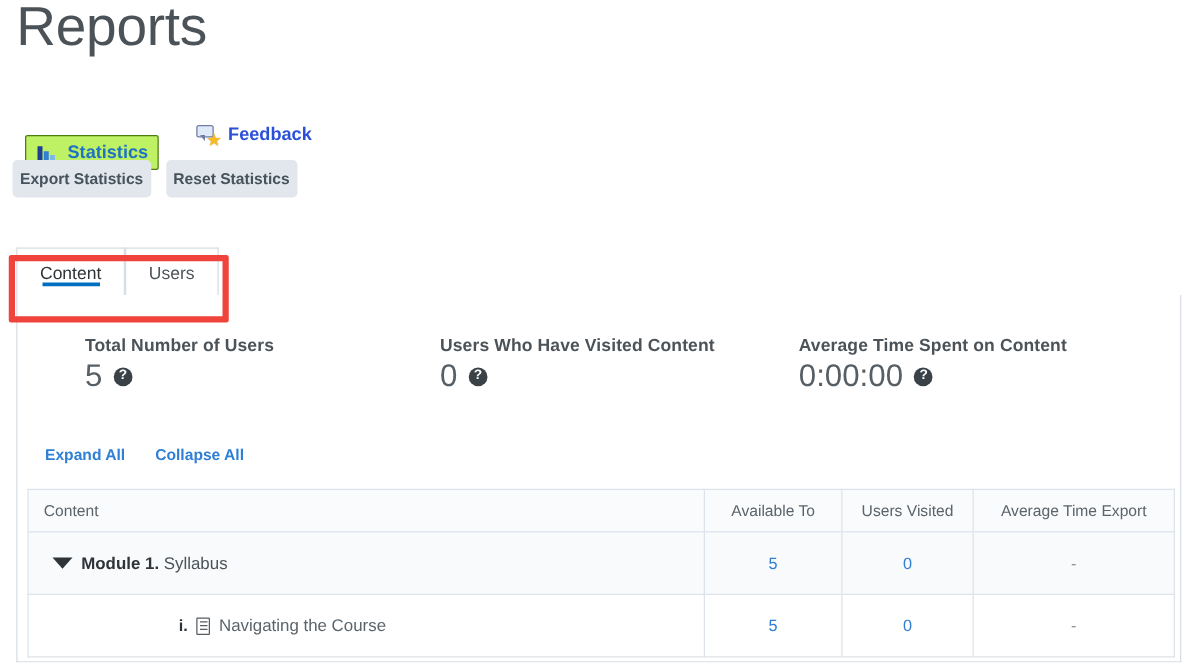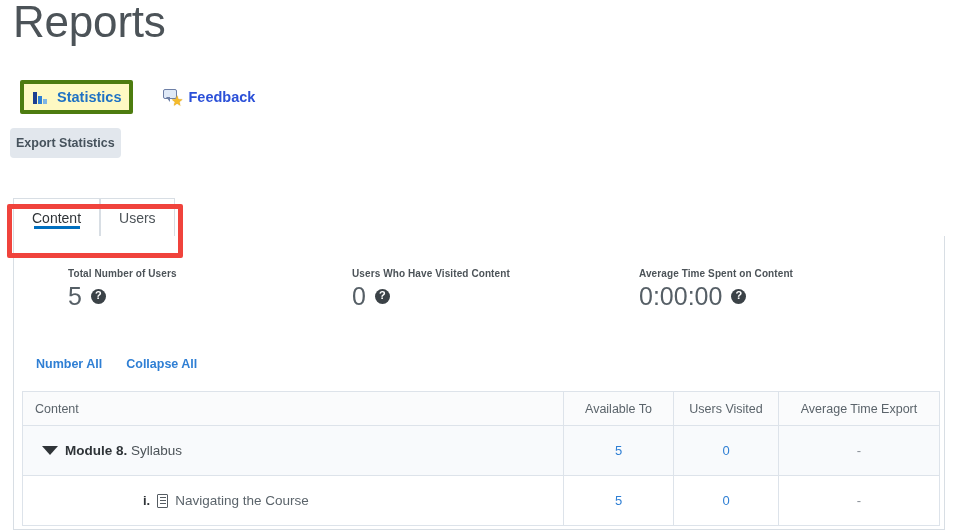--- a/index.html
+++ b/index.html
@@ -39,24 +39,25 @@
     align-items: center;
     gap: 7px;
     padding: 4px 8px;
     font-size: 14.5px;
     font-weight: 700;
     color: #2b50d8;
     cursor: pointer;
     white-space: nowrap;
   }
   .tool-item.active {
-    border: 4px solid #4d7c0f;
-    background: #fef9c3;
+    border: 1px solid #4d7c0f;
+    background: #bef264;
     border-radius: 2px;
     color: #1f72c4;
+    margin-top: 28px;
   }
   .tool-item + .tool-item { margin-left: 22px; }
 
   .ico { display:inline-block; position:relative; width:18px; height:18px; flex:0 0 18px;}
 
   
   .ico-bars i { position:absolute; bottom:2px; width:4px; border-radius:0; }
   .ico-bars i:nth-child(1){ left:1px;  height:12px; background:#1c3f91;}
   .ico-bars i:nth-child(2){ left:6px;  height:8px;  background:#2f7fd4;}
   .ico-bars i:nth-child(3){ left:11px; height:5px;  background:#7fb6e4;}
@@ -152,21 +153,21 @@
     width:176px; height:54px;
     border:5px solid #f0433c;
     border-radius:2px;
     pointer-events:none;
     z-index:30;
   }
 
   
   .stats { position:absolute; left:0; top:264px; width:932px; height:60px; }
   .stat { position:absolute; }
-  .stat-label { font-size:10px; font-weight:700; color:#4c5358; letter-spacing:0.1px; white-space:nowrap;}
+  .stat-label { font-size:14px; font-weight:700; color:#4c5358; letter-spacing:0.1px; white-space:nowrap;}
   .stat-value-row { display:flex; align-items:center; gap:9px; margin-top:2px; }
   .stat-value { font-size:25px; font-weight:400; color:#565f66; line-height:30px; }
   .help {
     display:inline-flex; align-items:center; justify-content:center;
     width:15px; height:15px; border-radius:50%;
     background:#3b4247; color:#fff;
     font-size:11px; font-weight:700; line-height:15px;
     cursor:pointer; font-family:"Liberation Sans", sans-serif;
     padding-bottom:1px;
   }
@@ -253,20 +254,21 @@
         <span class="bubble"></span>
           <span class="star">★</span>
       </span>
       <span>Feedback</span>
     </div>
 
   </div>
 
   <div class="action-row">
     <button class="btn">Export Statistics</button>
+    <button class="btn">Reset Statistics</button>
   </div>
 
   <div class="tabstrip">
     <div class="tab active">
       <span>Content</span>
       <span class="tab-underline"></span>
     </div>
     <div class="tab">
       <span>Users</span>
     </div>
@@ -297,21 +299,21 @@
     <div class="stat" style="left:639px; top:4px;">
       <div class="stat-label">Average Time Spent on Content</div>
       <div class="stat-value-row">
         <span class="stat-value">0:00:00</span>
         <span class="help">?</span>
       </div>
     </div>
   </div>
 
   <div class="links">
-    <span class="link">Number All</span>
+    <span class="link">Expand All</span>
     <span class="link">Collapse All</span>
   </div>
 
   <div class="tbl-wrap">
     <table class="rep">
       <colgroup>
           <col class="c1">
           <col class="c2">
           <col class="c3">
           <col class="c4">
@@ -325,21 +327,21 @@
         </tr>
       </thead>
       <tbody>
         <tr class="row-module">
           <td class="content-cell">
             <div class="module-cell">
               <span class="caret">
                   <span class="tri"></span>
                 </span>
               <span class="module-title">
-                <b>Module 8.</b>
+                <b>Module 1.</b>
                 <span>Syllabus</span>
               </span>
             </div>
           </td>
           <td>
             <span class="num-link">5</span>
           </td>
           <td>
             <span class="num-link">0</span>
           </td>

